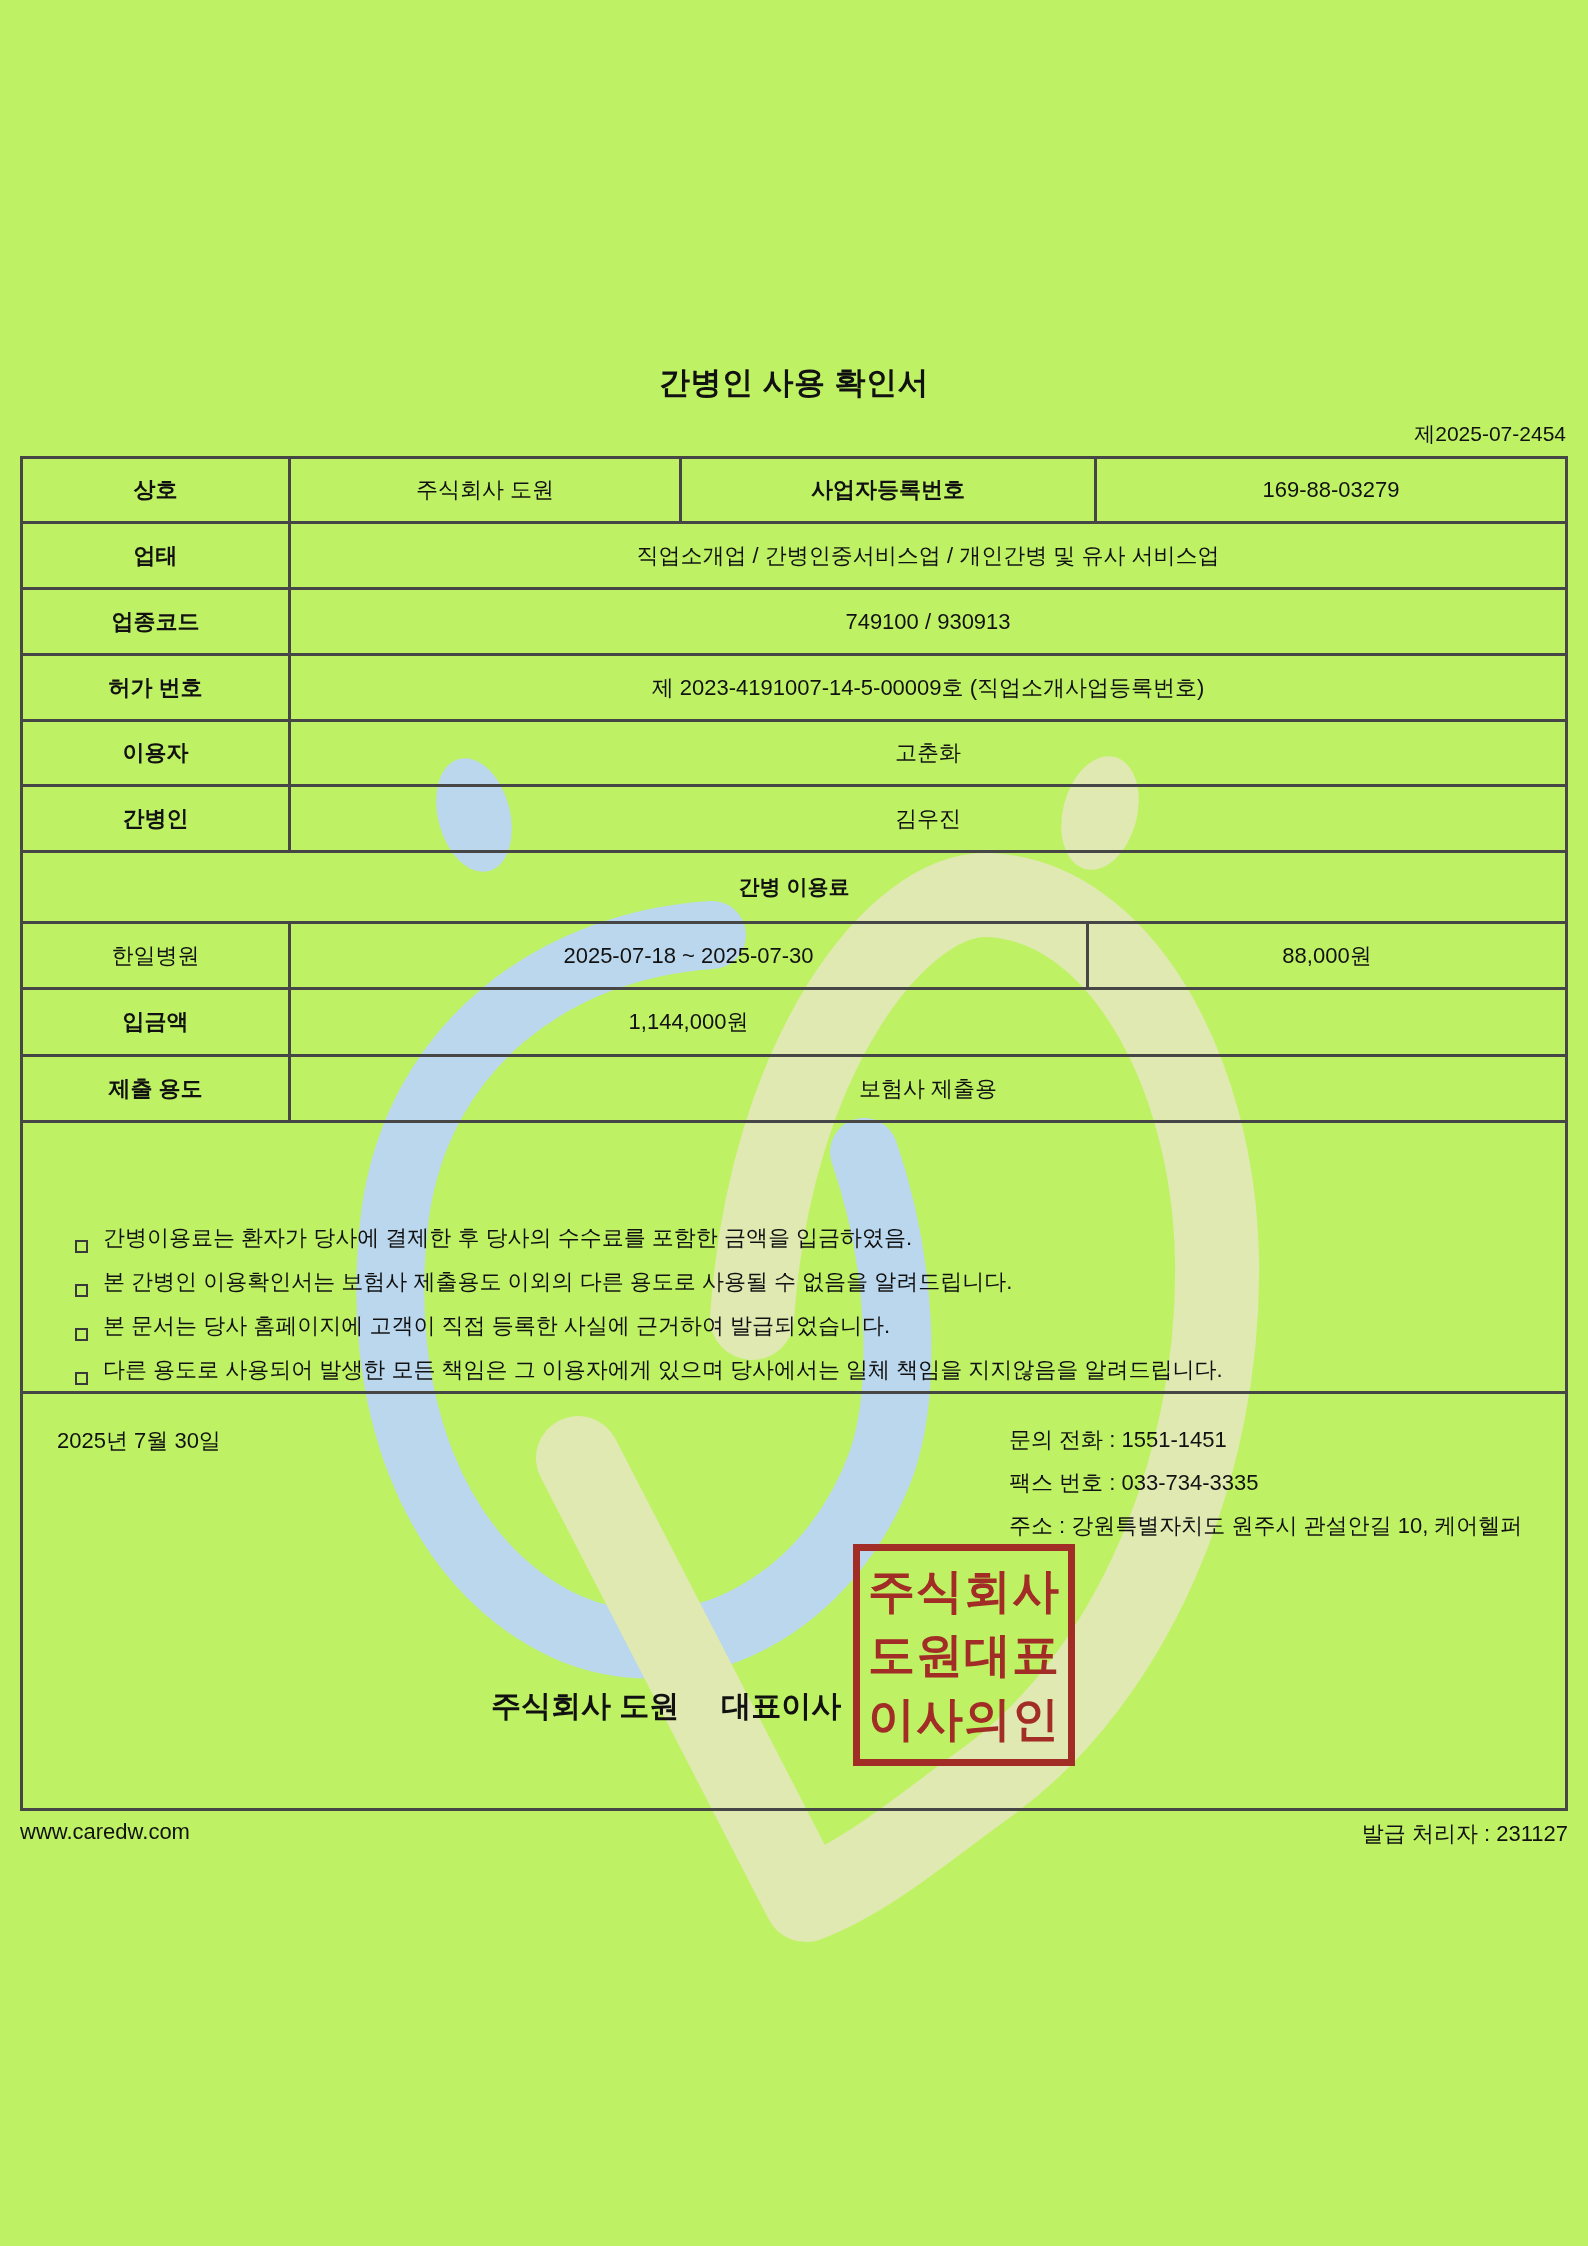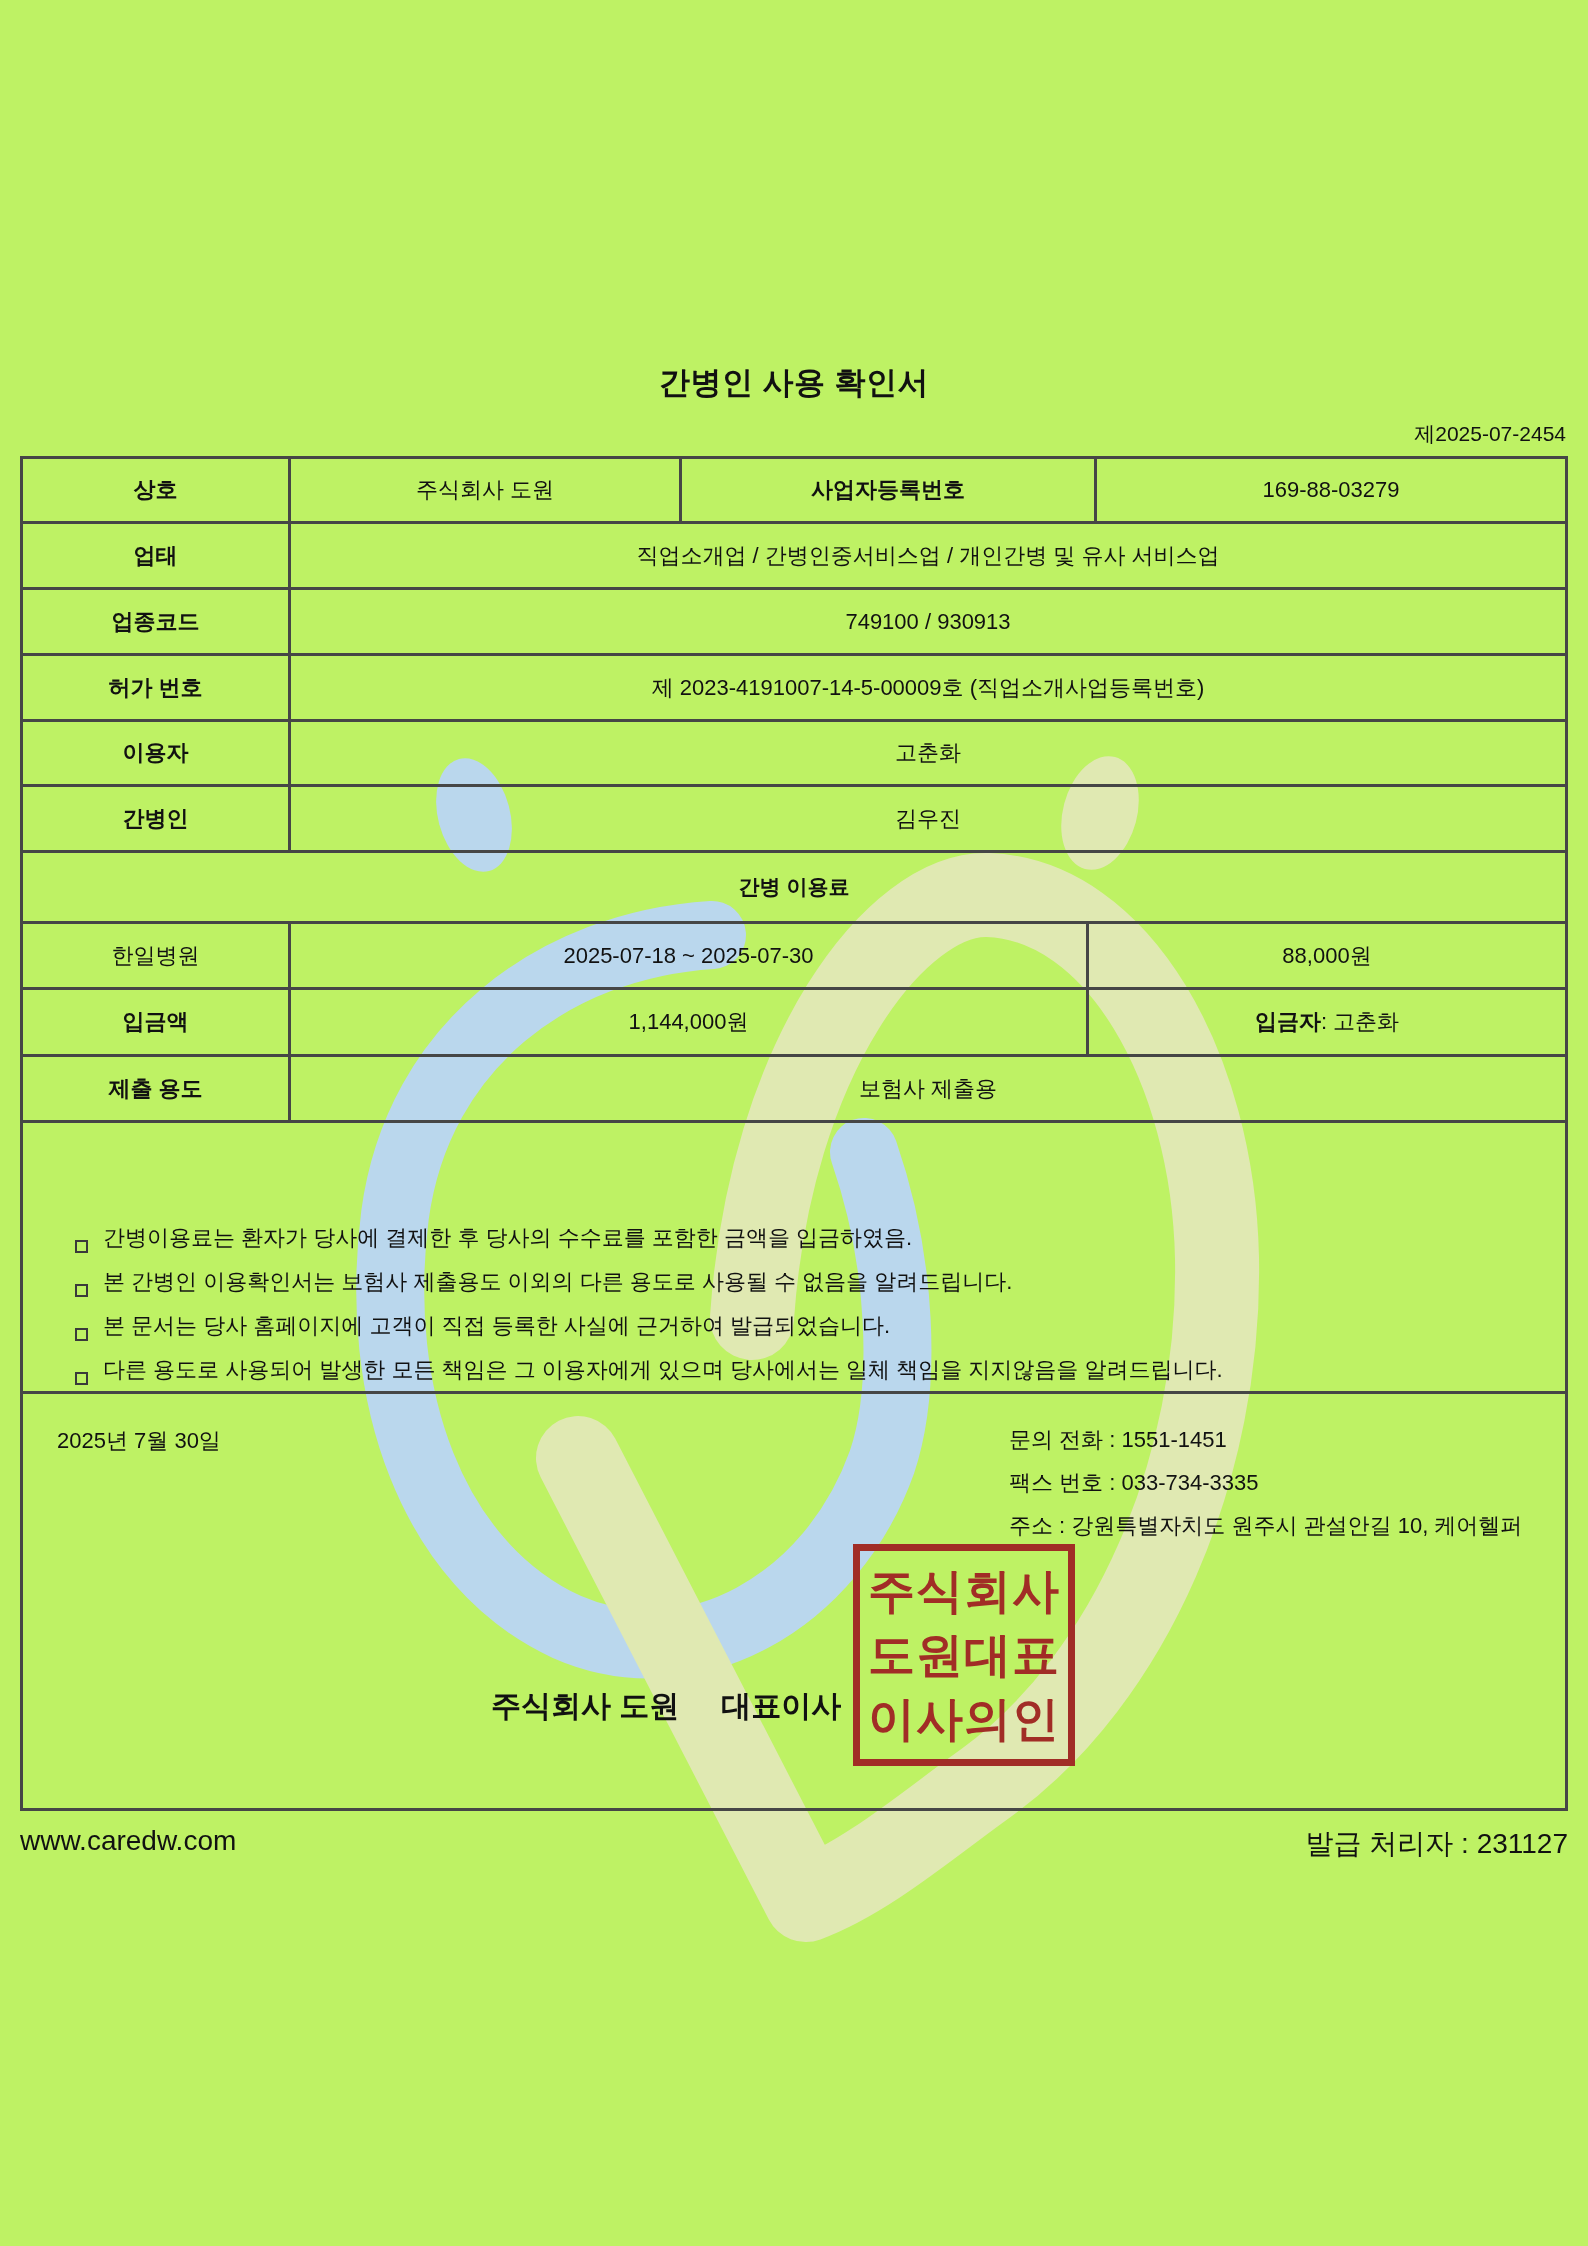--- a/index.html
+++ b/index.html
@@ -91,22 +91,22 @@
     display:flex;flex-direction:column;align-items:center;justify-content:center;
     color:#a12d26;
   }
   .seal-row{
     font-size:47px;font-weight:bold;line-height:64px;
     letter-spacing:1px;white-space:nowrap;
   }
 
   .page-footer{
     display:flex;justify-content:space-between;
-    margin:14px 20px 0 20px;
-    font-size:28px;
+    margin:8px 20px 0 20px;
+    font-size:22px;
   }
 </style>
 </head>
 <body>
 
 <div class="page">
 
   <svg class="watermark" width="1588" height="2246" viewBox="0 0 1588 2246" aria-hidden="true">
     <ellipse cx="474" cy="815" rx="36" ry="58" fill="#bad7ed" transform="rotate(-15 474 815)"></ellipse>
     <path d="M 712 935 C 555 945 418 1045 395 1215 C 372 1395 432 1565 567 1627 C 692 1682 832 1602 882 1462 C 907 1387 902 1262 864 1152" fill="none" stroke="#bad7ed" stroke-width="68" stroke-linecap="round"></path>
@@ -160,24 +160,20 @@
 
       <div class="t-row h63">
         <div class="cell c-label" style="font-weight:normal;">한일병원</div>
         <div class="cell c-w798">2025-07-18 ~ 2025-07-30</div>
         <div class="cell c-rest">88,000원</div>
       </div>
 
       <div class="t-row h64">
         <div class="cell c-label">입금액</div>
         <div class="cell c-w798">1,144,000원</div>
-        <div class="cell c-rest">
-          <span class="bold">입금자</span>
-            <span> : 고춘화</span>
-        </div>
       </div>
 
       <div class="t-row h63">
         <div class="cell c-label">제출 용도</div>
         <div class="cell c-rest">보험사 제출용</div>
       </div>
 
       <div class="t-row">
         <div class="cell c-rest notes-cell" style="display:block;text-align:left;">
           <div class="note-line">

